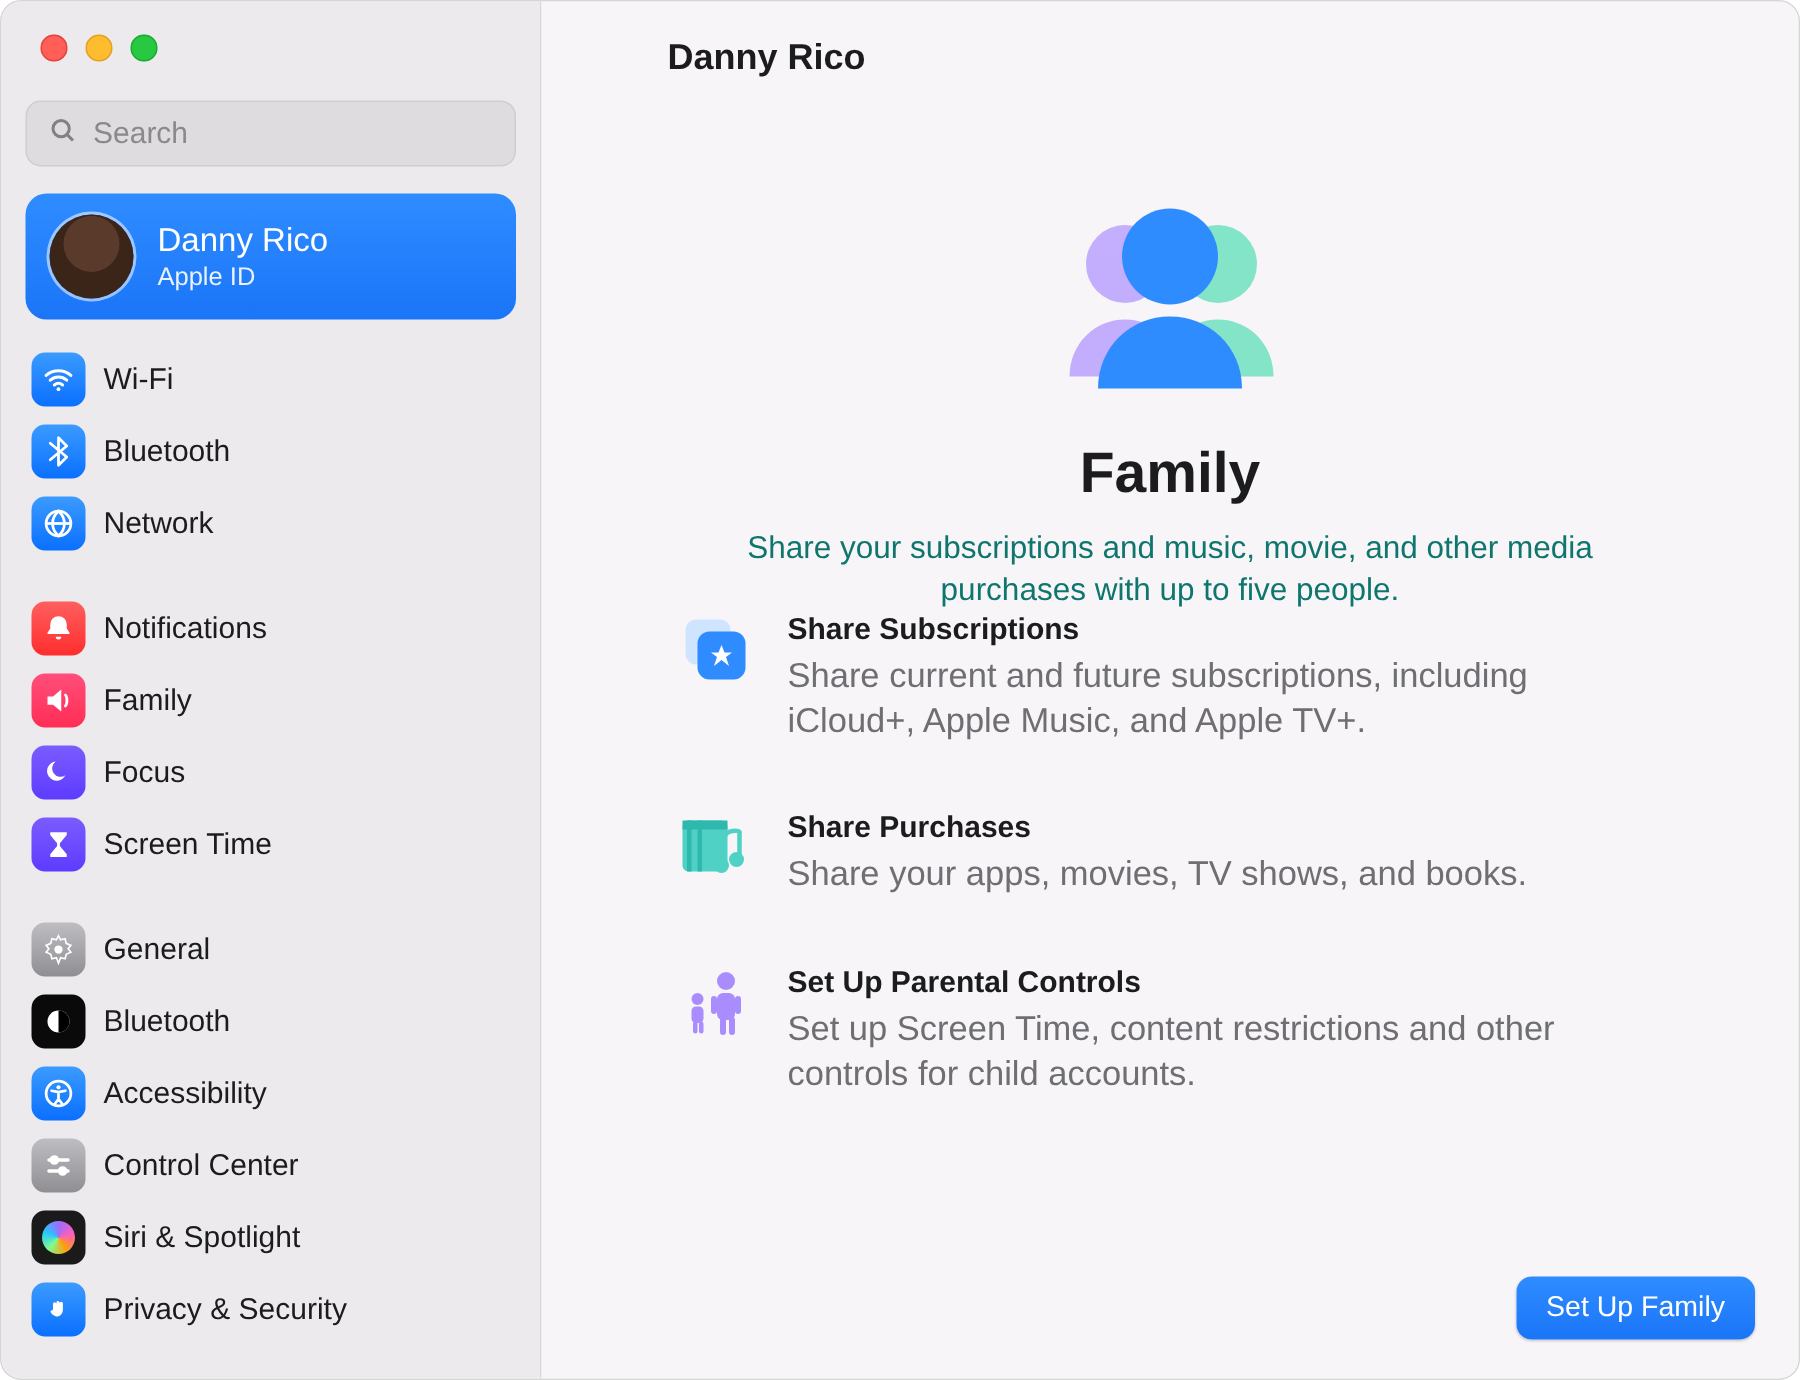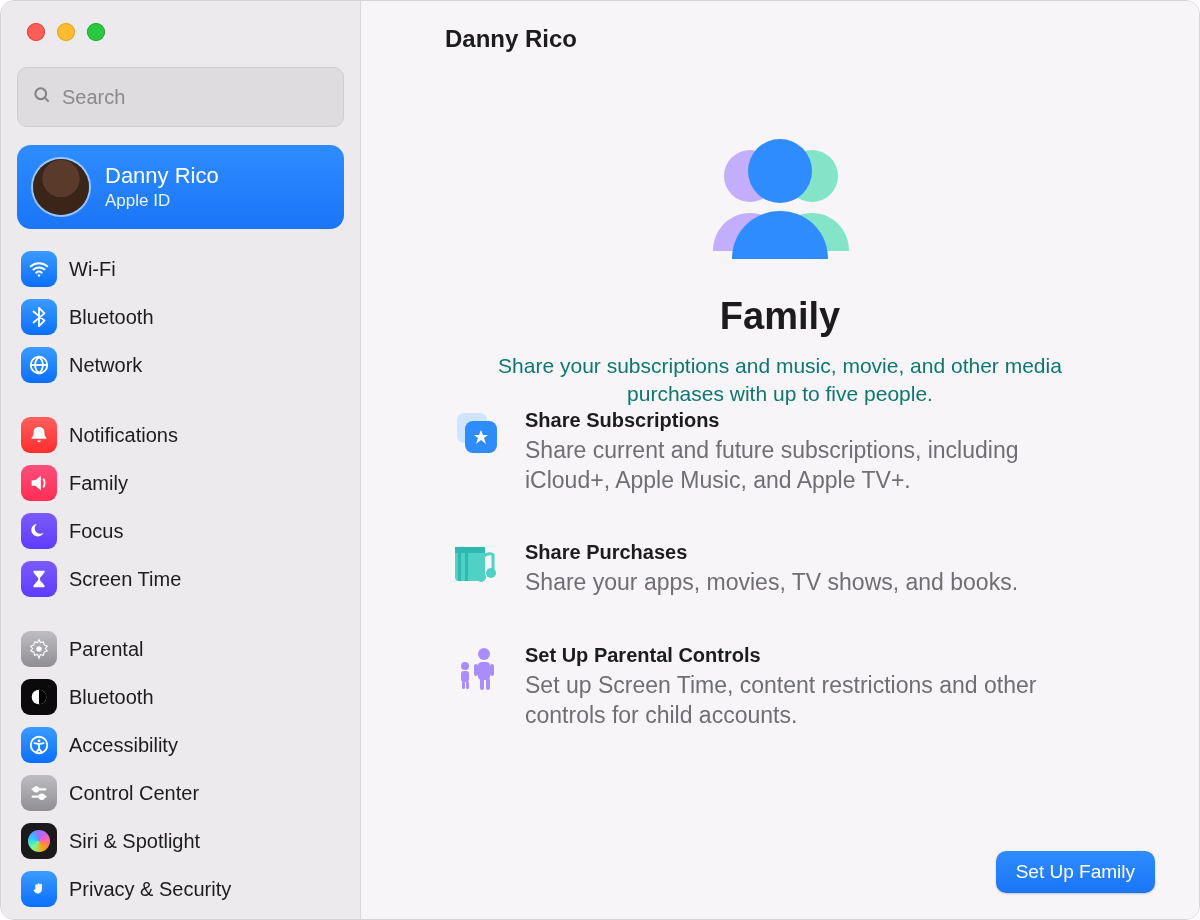--- a/index.html
+++ b/index.html
@@ -38,21 +38,21 @@
   .tl.green { background: #28c840; box-shadow: inset 0 0 0 1px #1fa833; }
 
   .search-wrap {
     margin: 6px 16px 18px 16px;
   }
   .search {
     display: flex;
     align-items: center;
     background: #dedcde;
     border-radius: 10px;
-    height: 60px;
+    height: 44px;
     padding: 0 14px;
     gap: 10px;
     border: 1px solid #cfcdcf;
   }
   .search input {
     flex: 1;
     border: none;
     background: transparent;
     outline: none;
     font-size: 20px;
@@ -146,21 +146,21 @@
   }
   .feature { display: flex; gap: 22px; align-items: flex-start; }
   .feature-icon {
     width: 52px; height: 52px; flex: 0 0 52px; display:flex; align-items:center; justify-content:center;
   }
   .feature-title { font-size: 20px; font-weight: 700; color: #1c1c1e; }
   .feature-desc { font-size: 23px; color: #6e6e73; margin-top: 4px; line-height: 1.3; max-width: 560px;}
 
   .footer-btn {
     position: absolute;
-    right: 44px;
+    right: 29px;
     bottom: 26px;
   }
   .primary-btn {
     background: linear-gradient(180deg,#2f8cff,#1a75f8);
     color: #fff;
     border: none;
     border-radius: 10px;
     font-size: 19px;
     font-weight: 500;
     padding: 10px 20px;
@@ -272,21 +272,21 @@
 
       <div class="group-sep"></div>
 
       <div class="nav-item">
         <span class="icon gray">
           <svg width="22" height="22" viewBox="0 0 24 24" fill="white">
               <circle cx="12" cy="12" r="3"></circle>
               <path d="M12 2l1.5 3 3.3-0.8 0.8 3.3L21 9l-2 2.5L21 14l-3.4 1.5-0.8 3.3-3.3-0.8L12 22l-1.5-4-3.3 0.8-0.8-3.3L3 14l2-2.5L3 9l3.4-1.5 0.8-3.3 3.3 0.8z" fill="none" stroke="white" stroke-width="1.2"></path>
             </svg>
         </span>
-        <span>Parental</span>
+        <span>General</span>
       </div>
       <div class="nav-item">
         <span class="icon black">
           <svg width="22" height="22" viewBox="0 0 24 24">
               <circle cx="12" cy="12" r="8" fill="#fff"></circle>
               <path d="M12 4a8 8 0 0 1 0 16z" fill="#000"></path>
             </svg>
         </span>
         <span>Bluetooth</span>
       </div>

